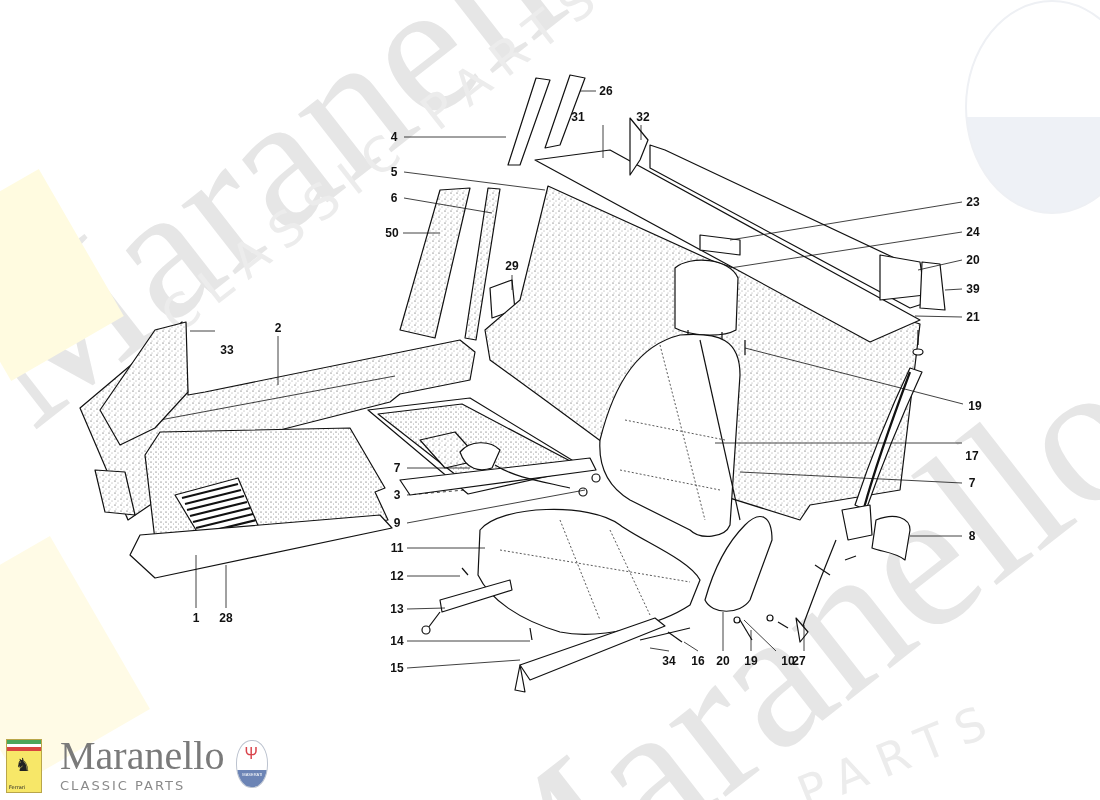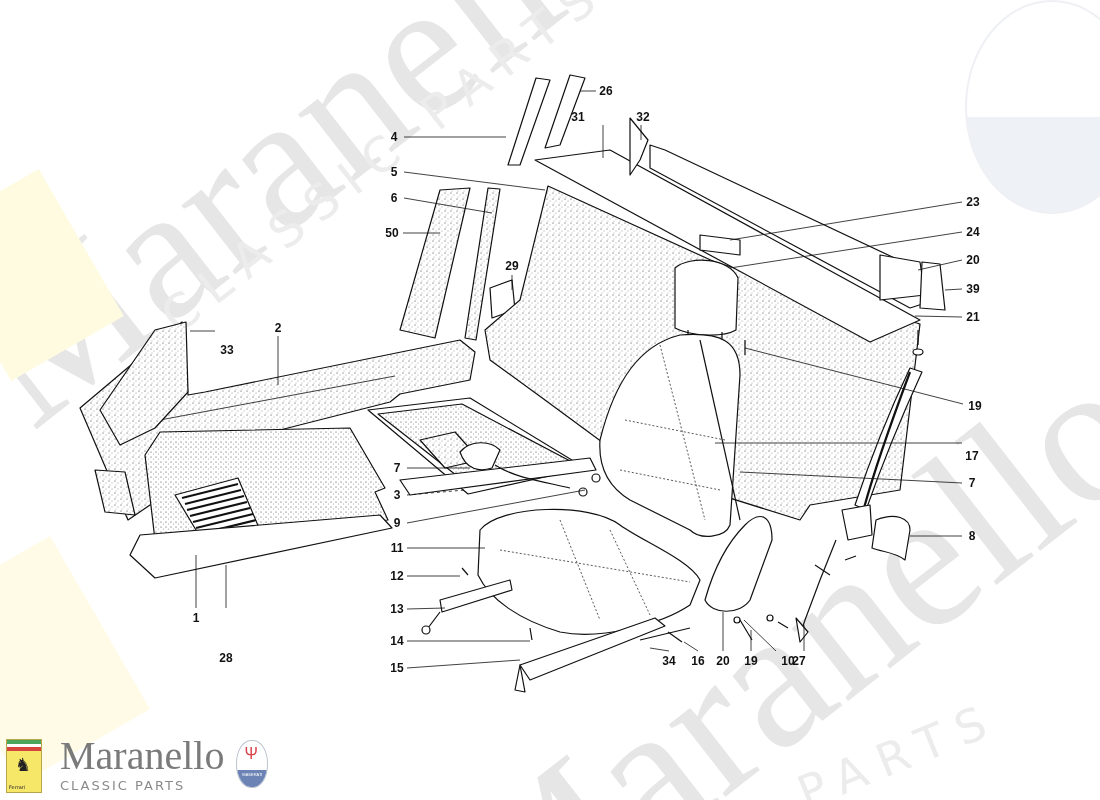--- a/index.html
+++ b/index.html
@@ -215,21 +215,21 @@
 <div class="callout" style="left:723px;top:661px;">20</div>
 <div class="callout" style="left:751px;top:661px;">19</div>
 <div class="callout" style="left:973px;top:260px;">20</div>
 <div class="callout" style="left:973px;top:317px;">21</div>
 <div class="callout" style="left:975px;top:406px;">19</div>
 <div class="callout" style="left:973px;top:202px;text-align:right;">23</div>
 <div class="callout" style="left:973px;top:232px;text-align:center;">24</div>
 <div class="callout" style="left:973px;top:289px;">39</div>
 <div class="callout" style="left:606px;top:91px;text-align:right;">26</div>
 <div class="callout" style="left:799px;top:661px;">27</div>
-<div class="callout" style="left:226px;top:618px;margin-top:40px;">28</div>
+<div class="callout" style="left:226px;top:618px;">28</div>
 <div class="callout" style="left:512px;top:266px;">29</div>
 <div class="callout" style="left:392px;top:233px;">50</div>
 <div class="callout" style="left:578px;top:117px;">31</div>
 <div class="callout" style="left:643px;top:117px;">32</div>
 <div class="callout" style="left:227px;top:350px;">33</div>
 <div class="callout" style="left:669px;top:661px;">34</div>
 
 <div class="brand">
   <div class="ferrari-badge">
     <div class="stripe" style="background:#4aa65a;"></div>

